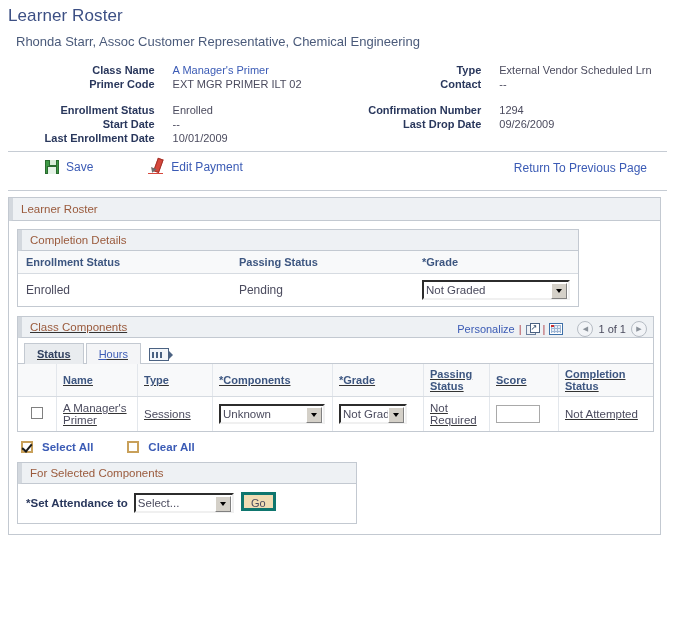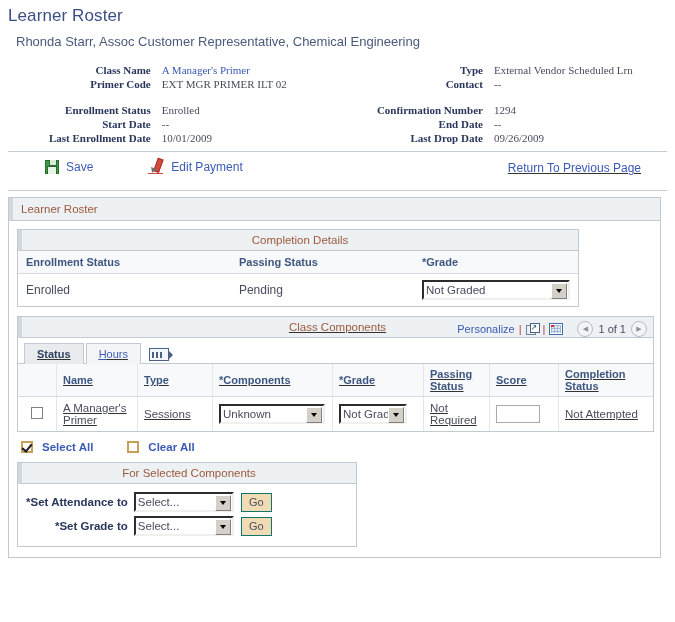--- a/index.html
+++ b/index.html
@@ -34,21 +34,21 @@
 
   
   .facts {
     margin-top: 14px;
     width: 675px;
     border-collapse: collapse;
   }
   .facts td { vertical-align: top; padding: 0; }
   .fact-col { width: 50%; }
   .fact-tbl { border-collapse: collapse; width: 100%; }
-  .fact-tbl td { padding: 1px 0 1px 5px; font-size: 11px; font-family: Liberation Serif, serif; }
+  .fact-tbl td { padding: 1px 0 1px 12px; font-size: 11px; }
   .fact-lbl {
     text-align: right;
     font-weight: bold;
     color: #29375c;
     white-space: nowrap;
     padding-right: 6px !important;
   }
   .fact-val { color: #4b4b5e; white-space: nowrap; }
   .fact-val a { color: #3b5bb5; text-decoration: none; }
   .spacer-row td { height: 10px; line-height: 10px; font-size: 1px; }
@@ -62,21 +62,21 @@
     line-height: 0;
   }
   .toolbar {
     margin: 0 8px;
     height: 32px;
     position: relative;
   }
   .tb-left { position: absolute; left: 8px; top: 7px; display: flex; align-items: center; }
   .tb-item { display: flex; align-items: flex-end; margin-right: 26px; cursor: pointer; padding-left: 29px; }
   .tb-item .lbl { color: #3b5bb5; font-size: 12px; margin-left: 7px; text-decoration: none; }
-  .tb-right { position: absolute; right: 26px; top: 9px; text-decoration: underline; }
+  .tb-right { position: absolute; right: 20px; top: 9px; }
   .tb-right a { color: #3b5bb5; font-size: 12px; text-decoration: none; }
 
   
   .ico-save { width: 14px; height: 14px; position: relative; display: inline-block; }
   .ico-save .body {
     position: absolute; inset: 0;
     background: #3f9a46; border: 1px solid #2a6b2f;
   }
   .ico-save .label {
     position: absolute; left: 2px; top: 6px; right: 2px; bottom: 0;
@@ -128,21 +128,20 @@
     background: #ffffff;
     box-sizing: border-box;
   }
   .group-hdr {
     background: #eef1f4;
     border-bottom: 1px solid #c3c9d1;
     border-left: 4px solid #d3d8de;
     padding: 4px 8px;
     font-size: 11.5px;
     color: #9a5a3c;
-    text-align: center;
   }
 
   
   .cd { width: 562px; }
   .cd table { border-collapse: collapse; width: 100%; }
   .cd th {
     text-align: left;
     font-size: 11px;
     font-weight: bold;
     color: #3d5680;
@@ -346,21 +345,21 @@
   .fsc td { padding: 2px 0; font-size: 11.5px; vertical-align: middle; }
   .fsc .lbl {
     text-align: right; font-weight: bold; color: #29375c;
     padding-right: 6px !important; white-space: nowrap;
   }
   .gobtn {
     font-family: "Liberation Sans", sans-serif;
     font-size: 11px;
     color: #4b4b5e;
     background: #f0dcb4;
-    border: 1px solid #0f766e;
+    border: 3px solid #0f766e;
     padding: 2px 7px;
     cursor: pointer;
     margin-left: 4px;
     height: 19px;
     box-sizing: border-box;
   }
 </style>
 </head>
 <body>
 
@@ -409,24 +408,20 @@
         <tr>
           <td class="fact-lbl">Contact</td>
           <td class="fact-val">--</td>
         </tr>
         <tr class="spacer-row">
                 <td colspan="2"></td>
               </tr>
         <tr>
           <td class="fact-lbl">Confirmation Number</td>
           <td class="fact-val">1294</td>
-        </tr>
-        <tr>
-          <td class="fact-lbl">End Date</td>
-          <td class="fact-val">--</td>
         </tr>
         <tr>
           <td class="fact-lbl">Last Drop Date</td>
           <td class="fact-val">09/26/2009</td>
         </tr>
       </tbody>
           </table>
     </td>
   </tr>
 </tbody>
@@ -592,31 +587,19 @@
             <td>
               <span class="selwrap">
                 <select class="win" style="width:100px">
                   <option>Select...</option>
                 </select>
                 <span class="arrowbox"></span>
               </span>
               <button class="gobtn">Go</button>
             </td>
           </tr>
-          <tr>
-            <td class="lbl">*Set Grade to</td>
-            <td>
-              <span class="selwrap">
-                <select class="win" style="width:100px">
-                  <option>Select...</option>
-                </select>
-                <span class="arrowbox"></span>
-              </span>
-              <button class="gobtn">Go</button>
-            </td>
-          </tr>
         </tbody>
           </table>
       </div>
     </div>
 
   </div>
 </div>
 
 </body></html>

